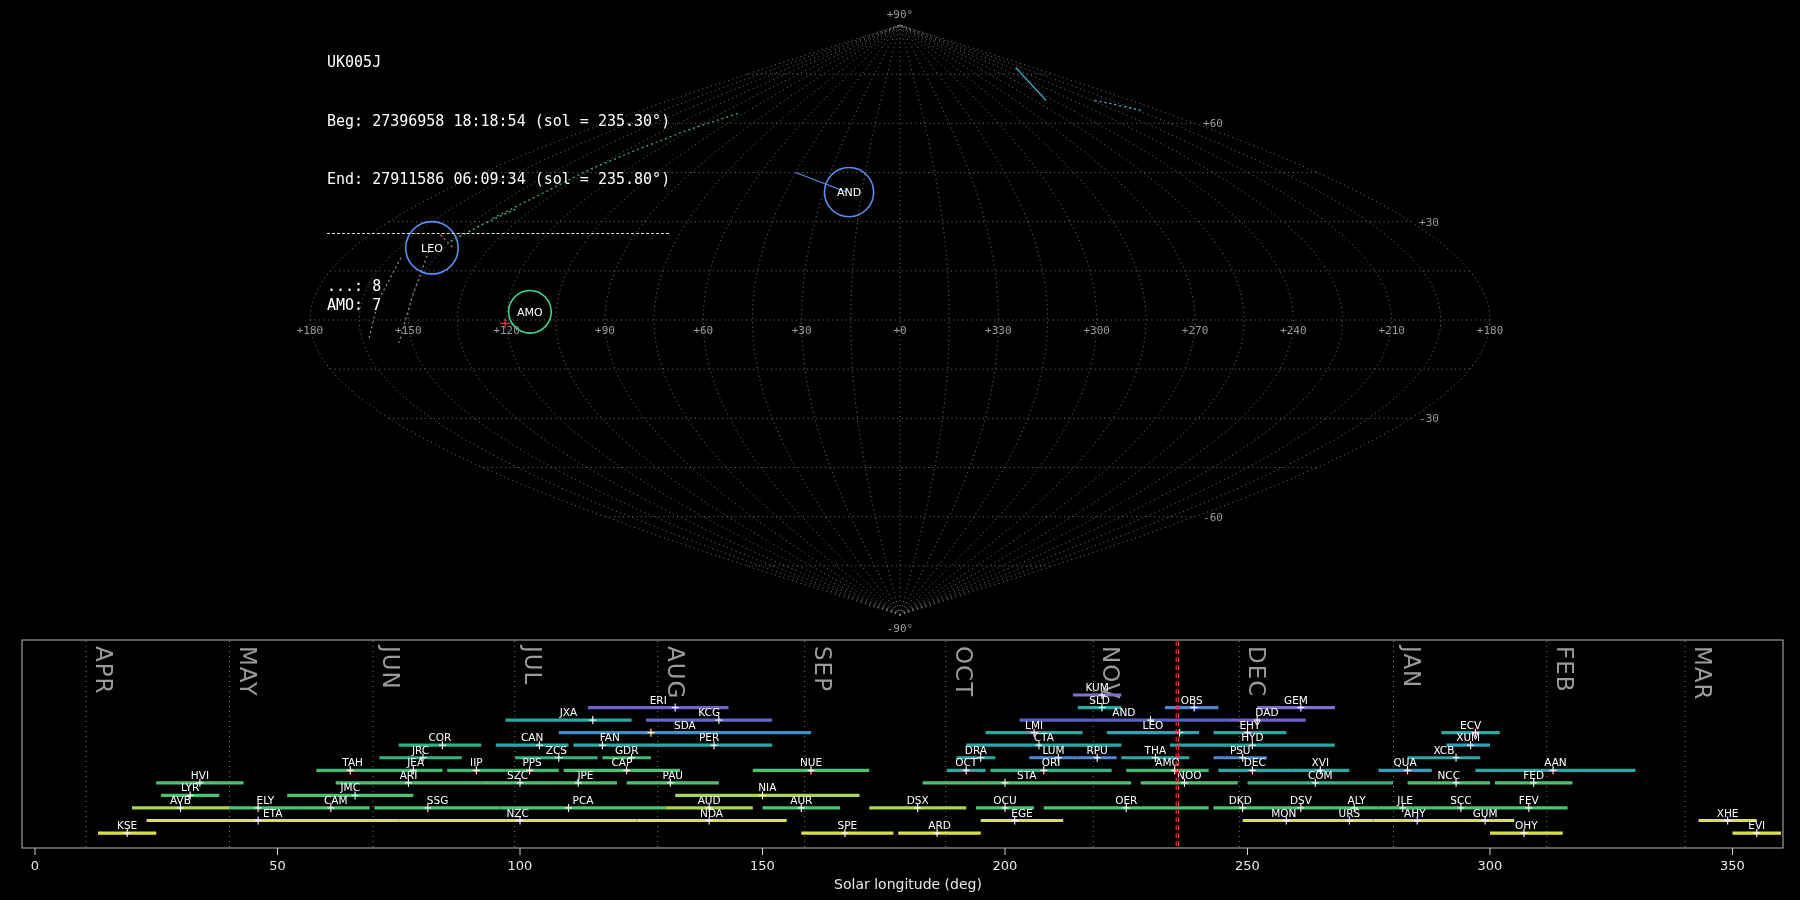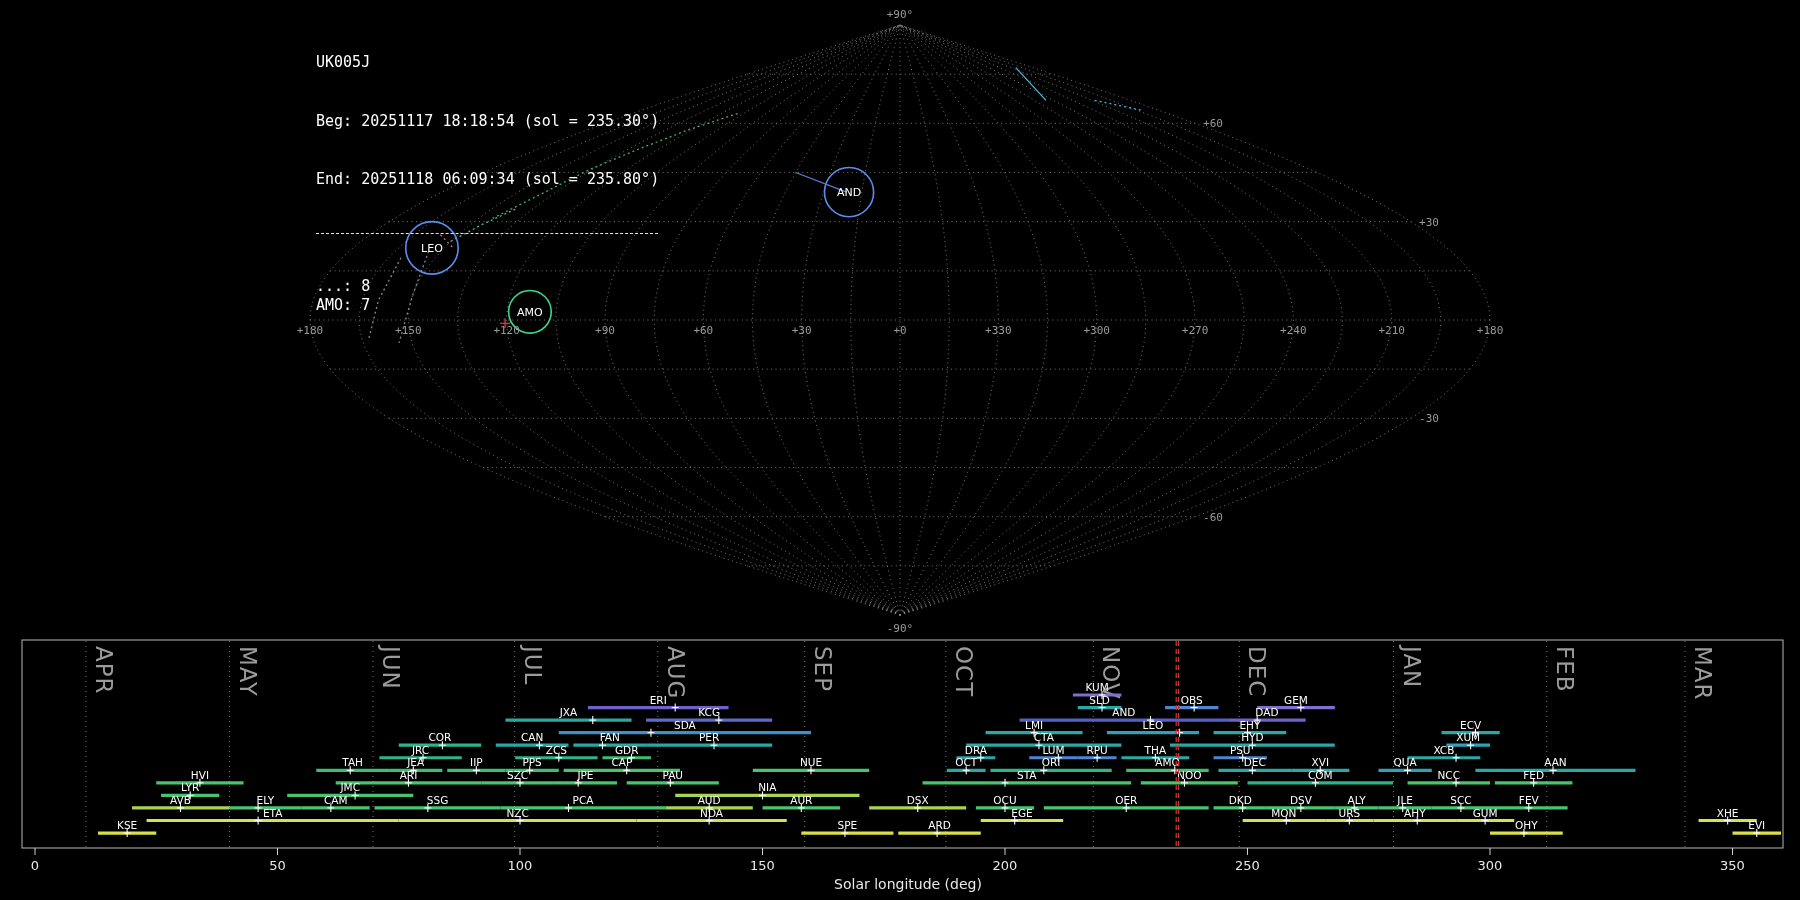--- a/index.html
+++ b/index.html
@@ -1,18 +1,18 @@
 <!DOCTYPE html>
 <html><head>
 <meta charset="utf-8">
 <style>
   html,body{margin:0;padding:0;background:#000;}
   #stage{position:relative;width:1800px;height:900px;background:#000;overflow:hidden;}
   #plot{position:absolute;left:0;top:0;}
-  .info{position:absolute;left:316px;top:14px;color:#fff;
+  .info{position:absolute;left:327px;top:14px;color:#fff;
         font:15px/1.3 "DejaVu Sans Mono",monospace;z-index:2;white-space:pre;}
   .info .sep{border-top:1px dashed #e8e8e8;width:342px;margin:4px 0;}
   .grid{stroke:#878787;stroke-width:1;fill:none;stroke-dasharray:1 3.5;opacity:.85}
   .glabel{fill:#9a9a9a;font:11px "DejaVu Sans Mono",monospace;text-anchor:middle}
   .rlabel{fill:#fff;font:11px "DejaVu Sans",sans-serif;text-anchor:middle}
   .frame{stroke:#b8b8b8;fill:none;stroke-width:1}
   .month{stroke:#9a9a9a;stroke-width:1;stroke-dasharray:1 4;opacity:.8}
   .mlabel{fill:#9b9b9b;font:23px "DejaVu Sans",sans-serif;letter-spacing:1px}
   .now{stroke:#e03030;stroke-width:1.2;stroke-dasharray:5 3}
   .slabel{fill:#fff;font:10.5px "DejaVu Sans",sans-serif;text-anchor:middle}
@@ -655,18 +655,18 @@
         <text x="1247.5" y="870" class="tlabel">250</text>
         <line x1="1490" y1="848" x2="1490" y2="855" stroke="#cfcfcf"></line>
         <text x="1490" y="870" class="tlabel">300</text>
         <line x1="1732.4999999999998" y1="848" x2="1732.4999999999998" y2="855" stroke="#cfcfcf"></line>
         <text x="1732.4999999999998" y="870" class="tlabel">350</text>
         <text x="908" y="889" class="xtitle">Solar longitude (deg)</text>
       </g>
     </svg>
   <div class="info">
     <div>UK005J</div>
-    <div>Beg: 20251117 18:18:54 (sol = 235.30°)</div>
-    <div>End: 20251118 06:09:34 (sol = 235.80°)</div>
+    <div>Beg: 27396958 18:18:54 (sol = 235.30°)</div>
+    <div>End: 27911586 06:09:34 (sol = 235.80°)</div>
     <div class="sep"></div>
     <div id="counts"><div>...: 8</div><div>AMO: 7</div></div>
   </div>
 </div>
 
 </body></html>

